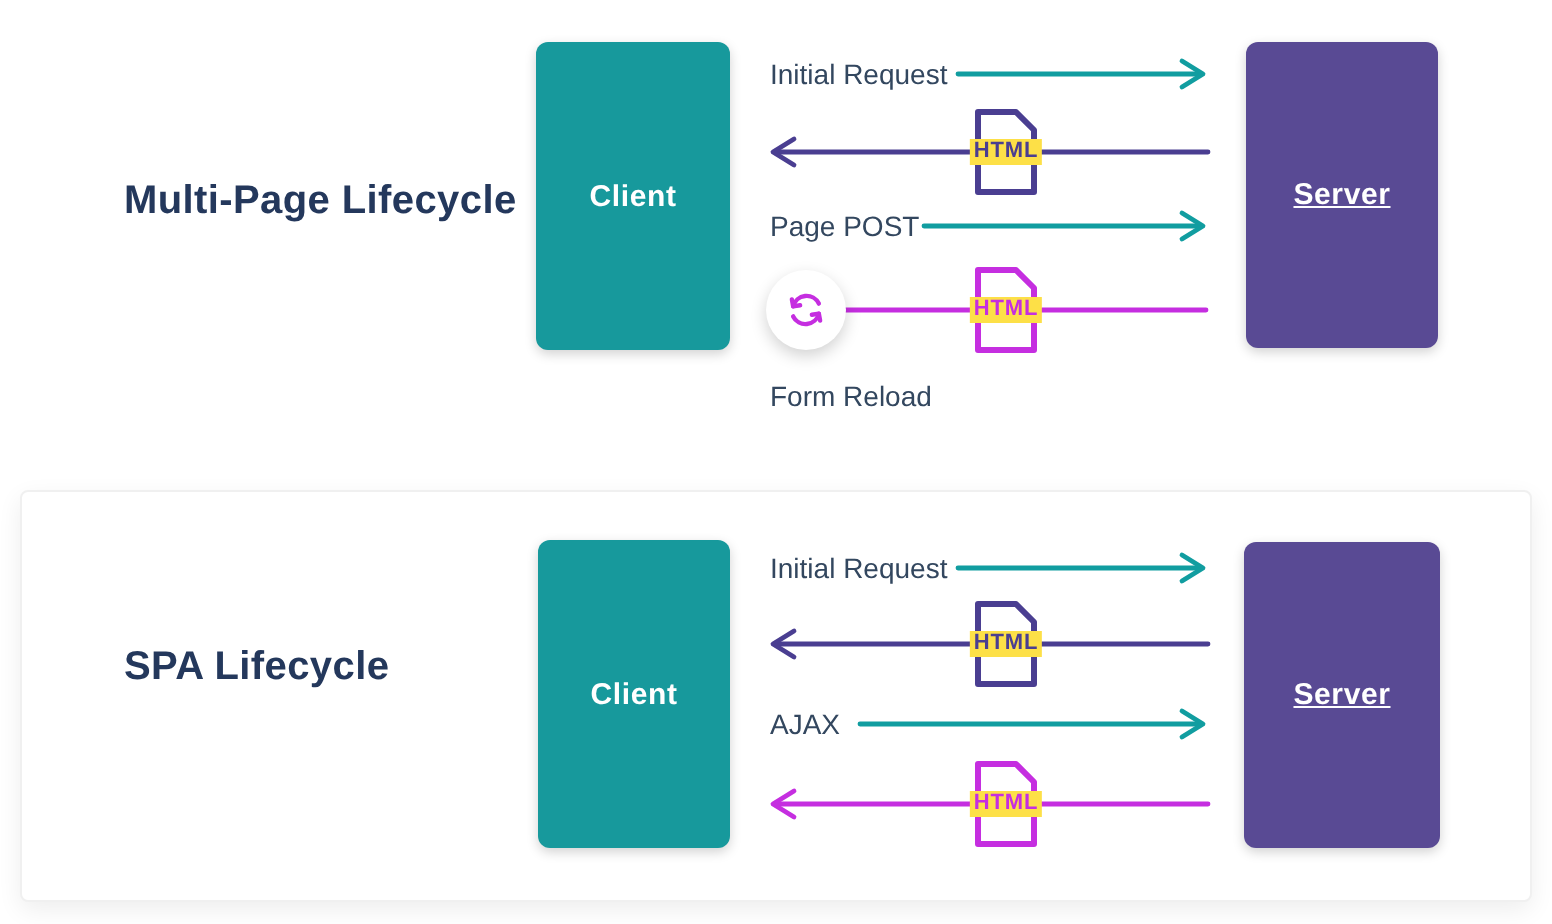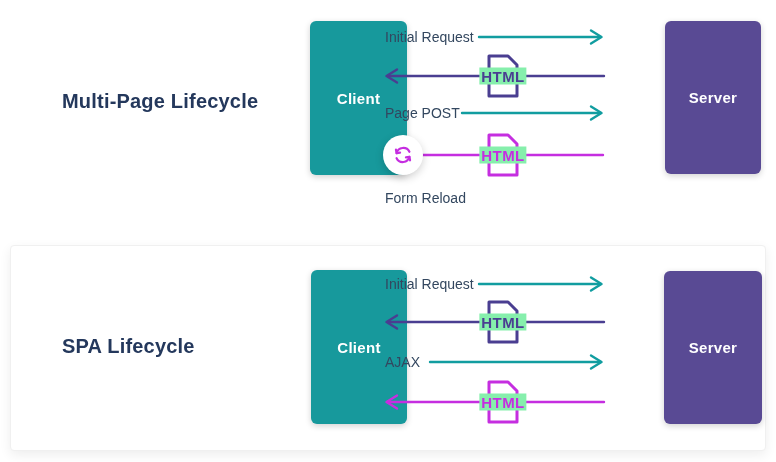--- a/index.html
+++ b/index.html
@@ -11,38 +11,38 @@
   body{width:776px;height:462px;position:relative;overflow:hidden;
        font-family:"Liberation Sans",sans-serif;}
   .card{position:absolute;left:10px;top:245px;width:754px;height:204px;
         background:var(--card-bg);border:1px solid var(--card-border);
         border-radius:4px;box-shadow:0 4px 12px rgba(0,0,0,0.07);}
   .section-title{position:absolute;left:62px;transform:translateY(-50%);
         font-size:20px;font-weight:bold;color:var(--title-text);
         letter-spacing:.2px;white-space:nowrap;}
   .node{position:absolute;border-radius:6px;display:flex;align-items:center;
         justify-content:center;color:#fff;font-size:15px;font-weight:bold;
-        letter-spacing:.3px;box-shadow:0 2px 6px rgba(0,0,0,0.18);margin-left:42px;}
+        letter-spacing:.3px;box-shadow:0 2px 6px rgba(0,0,0,0.18);}
   .node.client{background:var(--teal-box);}
-  .node.server{background:var(--purple-box);}
+  .node.server{background:var(--purple-box);text-decoration:underline;}
   .row-label{position:absolute;left:385px;transform:translateY(-50%);
         font-size:14px;color:var(--label-text);white-space:nowrap;}
   .arrow{position:absolute;overflow:visible;}
   .arrow path{fill:none;stroke:currentColor;stroke-width:2.4;
         stroke-linecap:round;stroke-linejoin:round;}
   .teal{color:var(--teal-arrow);}
   .purple{color:var(--purple-arrow);}
   .magenta{color:var(--magenta);}
   .file-icon{position:absolute;width:40px;height:44px;}
   .file-icon svg{position:absolute;left:0;top:0;width:40px;height:44px;}
   .file-icon svg path{fill:#fff;stroke:currentColor;stroke-width:3;
         stroke-linejoin:round;}
   .file-icon .tag{position:absolute;left:50%;top:50%;
-        transform:translate(-50%,-50%);background:#86efac;color:currentColor;
-        font-size:15px;font-weight:bold;letter-spacing:.4px;line-height:1;
+        transform:translate(-50%,-50%);background:#fde047;color:currentColor;
+        font-size:11px;font-weight:bold;letter-spacing:.4px;line-height:1;
         padding:1px 2px;white-space:nowrap;}
   .badge{position:absolute;width:40px;height:40px;border-radius:50%;
         background:#fff;box-shadow:0 3px 8px rgba(0,0,0,0.18);
         display:flex;align-items:center;justify-content:center;}
   .badge svg{width:22px;height:22px;}
   .badge svg path{fill:none;stroke:currentColor;stroke-width:2.4;
         stroke-linecap:round;stroke-linejoin:round;}
 </style>
 </head>
 <body>
@@ -97,21 +97,21 @@
         <path d="M6 2 H25 L34 11 V42 H6 Z"></path>
       </svg>
     <span class="tag">HTML</span>
   </div>
   <div class="row-label" style="top:198px">Form Reload</div>
 </div>
 
 <div class="card"></div>
 
 <div>
-  <div class="section-title" style="top:346px">SPA Lifecycle</div>
+  <div class="section-title" style="top:334px">SPA Lifecycle</div>
 
   <div class="node client" style="left:269px;top:270px;width:96px;height:154px">
     <span>Client</span>
   </div>
 
   <div class="node server" style="left:622px;top:271px;width:98px;height:153px">
     <span>Server</span>
   </div>
 
   <div class="row-label" style="top:284px">Initial Request</div>

